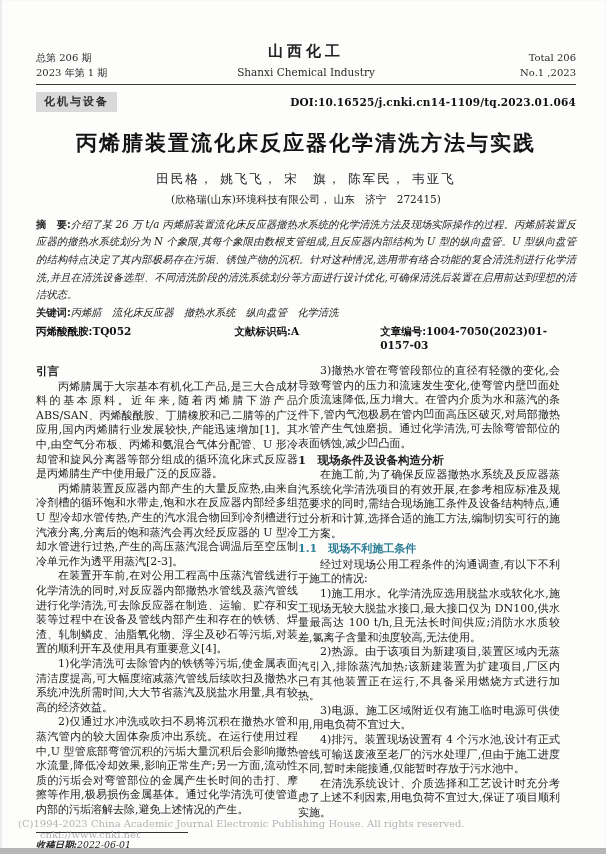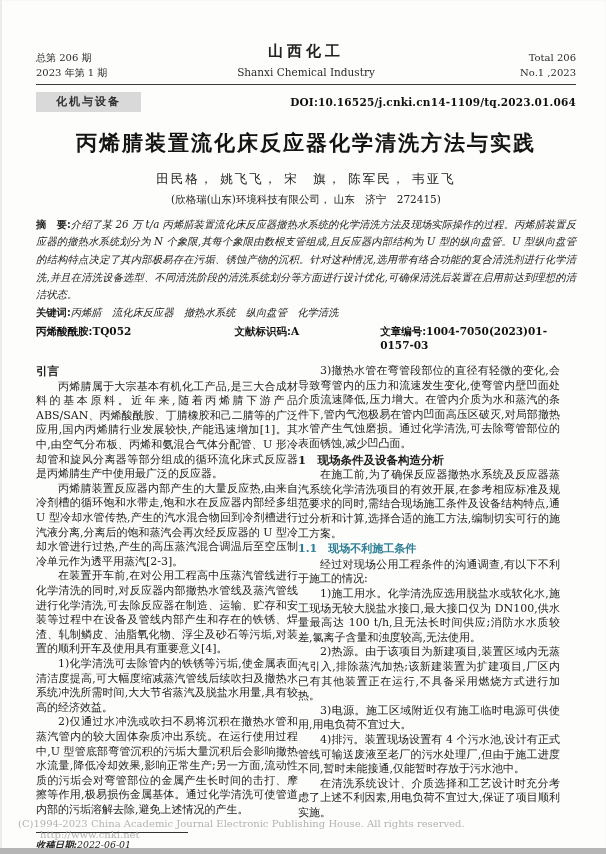--- a/index.html
+++ b/index.html
@@ -17,21 +17,21 @@
           border-bottom:1.2px solid #3a3a3a; padding-bottom:3px; }
   .jcol { font-size:10px; line-height:1.55; color:#2a2a2a; }
   .jcol.left  { text-align:left;  width:150px; }
   .jcol.right { text-align:right; width:150px; }
   .jcol.center{ text-align:center; flex:1; }
   .jname-cn { font-size:15px; letter-spacing:4px; font-weight:bold; color:#222; }
   .jname-en { font-size:10.5px; margin-top:1px; }
 
   .badge-row { display:flex; justify-content:space-between; align-items:center; margin-top:7px; }
   .col-badge { background:#d9d9d9; color:#2e2e2e; font-weight:bold;
-               font-size:11px; letter-spacing:2px; padding:2px 20px 3px; }
+               font-size:11px; letter-spacing:2px; padding:2px 8px 3px; }
   .doi { font-weight:bold; font-size:10.5px; color:#111; letter-spacing:.2px; }
 
   
   .title { text-align:center; font-size:21px; font-weight:bold; letter-spacing:2px;
            margin-top:17px; color:#141414; }
   .authors { text-align:center; font-size:12.5px; letter-spacing:2px; margin-top:13px; color:#222; }
   .affil { text-align:center; font-size:10.5px; margin-top:5px; color:#222; }
 
   
   .abstract { margin-top:9px; font-size:10.3px; line-height:1.72; text-align:justify;
@@ -132,16 +132,16 @@
         <p>2)热源。由于该项目为新建项目,装置区域内无蒸汽引入,排除蒸汽加热;该新建装置为扩建项目,厂区内已有其他装置正在运行,不具备采用燃烧方式进行加热。</p>
         <p>3)电源。施工区域附近仅有施工临时电源可供使用,用电负荷不宜过大。</p>
         <p>4)排污。装置现场设置有 4 个污水池,设计有正式管线可输送废液至老厂的污水处理厂,但由于施工进度不同,暂时未能接通,仅能暂时存放于污水池中。</p>
         <p>在清洗系统设计、介质选择和工艺设计时充分考虑了上述不利因素,用电负荷不宜过大,保证了项目顺利实施。</p>
       </div>
     </div>
   </div>
 
   <div class="cnki-footer">
     <span>(C)1994-2023 China Academic Journal Electronic Publishing House. All rights reserved.</span>
-    <span class="url">http://www.cnki.net</span>
+    <span class="url">cnki://www.cnki.net</span>
   </div>
   <div class="bottom-strip"></div>
 </div>
 
 </body></html>

